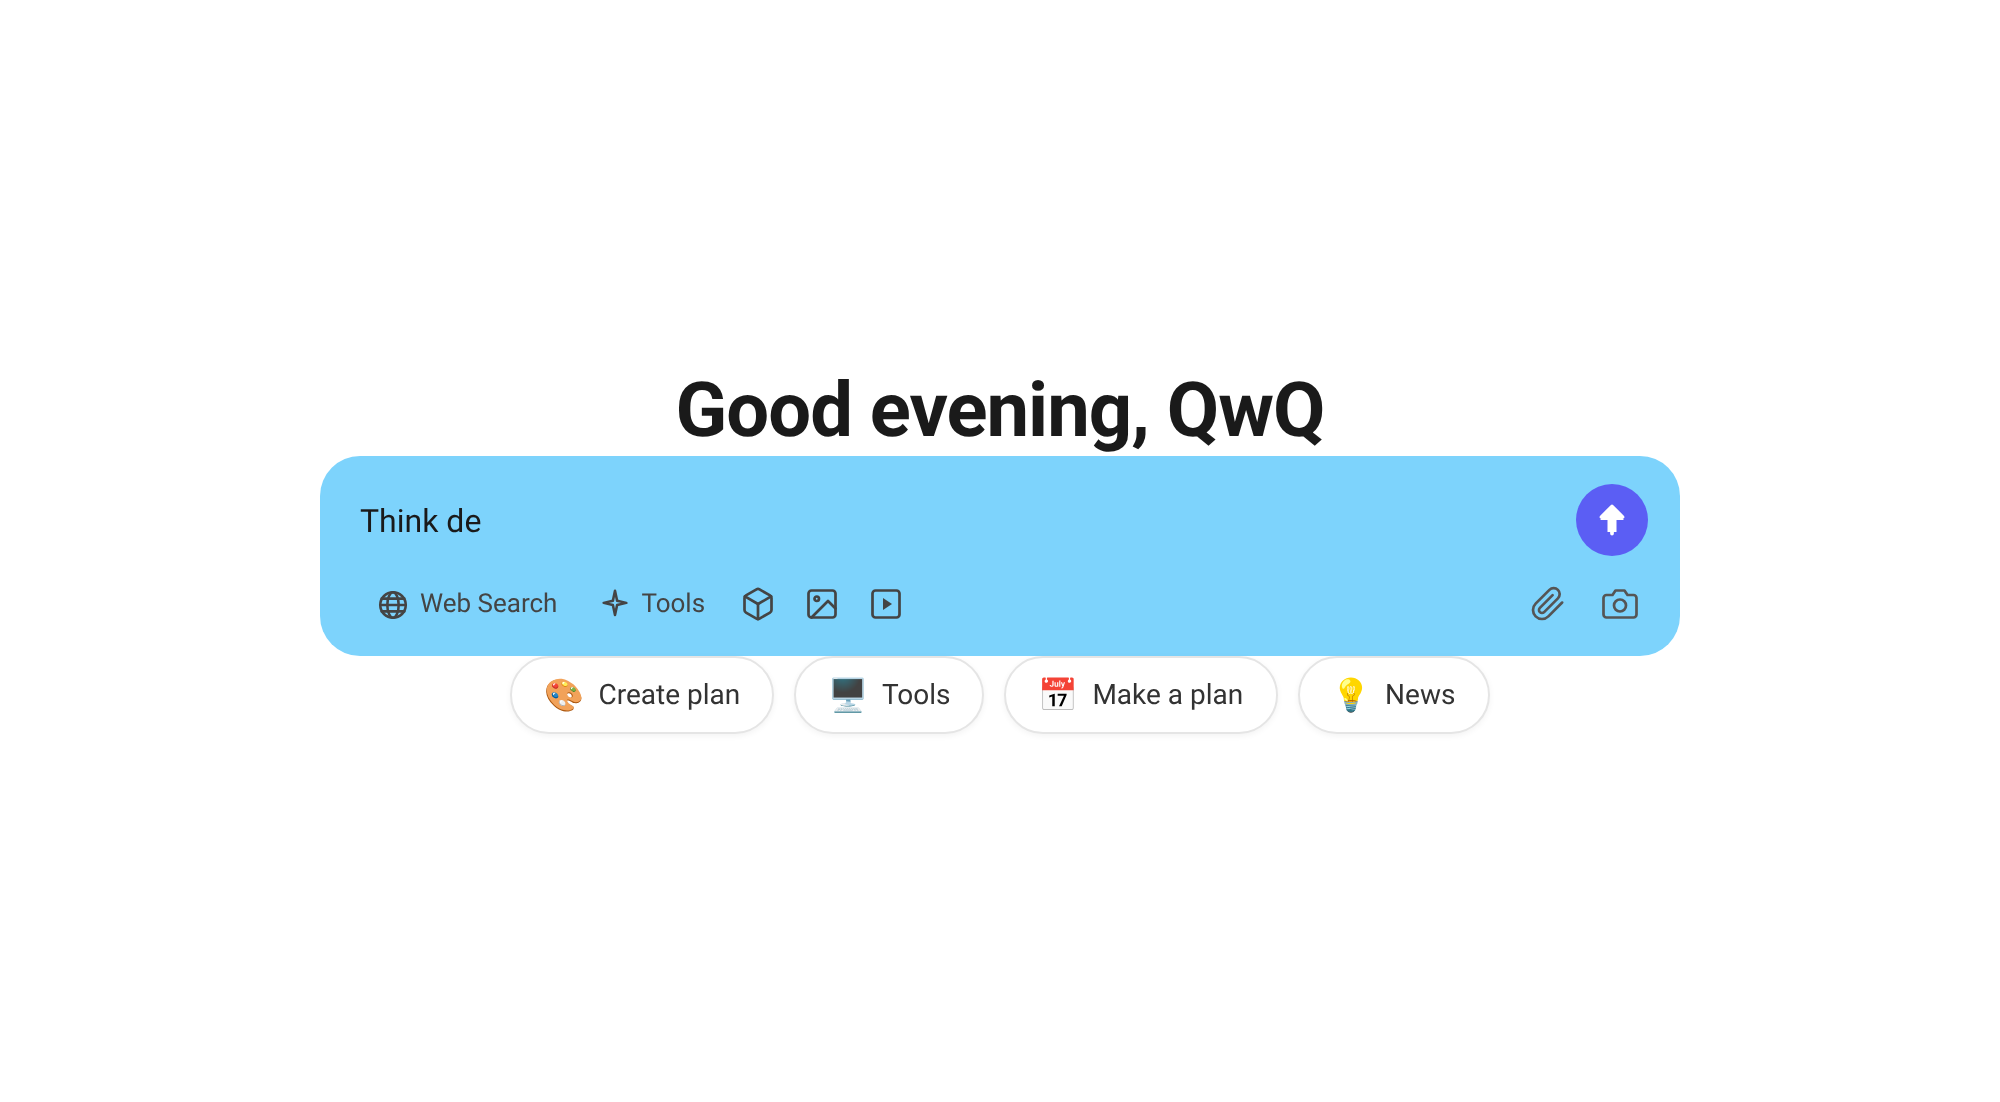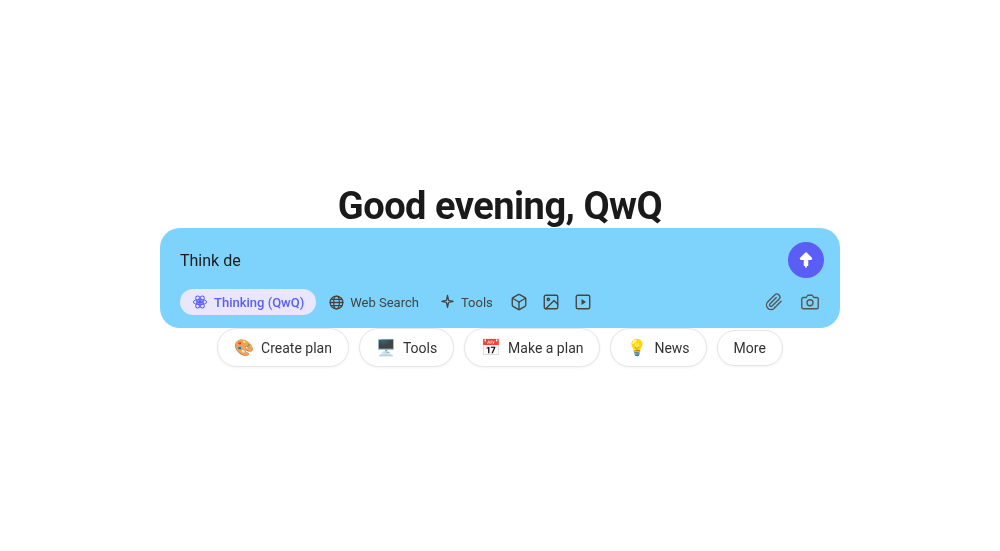--- a/index.html
+++ b/index.html
@@ -201,30 +201,20 @@
         <svg viewBox="0 0 24 24">
           <path d="M12 4l0 0-8 8h5v8h6v-8h5z" transform="rotate(0,12,12)"></path>
           <path d="M12 3 L12 21 M5 10 L12 3 L19 10" stroke="white" stroke-width="2.5" fill="none" stroke-linecap="round" stroke-linejoin="round"></path>
         </svg>
       </button>
     </div>
 
     <div class="toolbar-row">
       <div class="toolbar-row-left">
 
-        <div class="thinking-badge">
-
-          <svg class="thinking-icon" viewBox="0 0 24 24" fill="none">
-            <circle cx="12" cy="12" r="3" fill="#5b5ef4"></circle>
-            <ellipse cx="12" cy="12" rx="10" ry="4" stroke="#5b5ef4" stroke-width="1.5" fill="none"></ellipse>
-            <ellipse cx="12" cy="12" rx="10" ry="4" stroke="#5b5ef4" stroke-width="1.5" fill="none" transform="rotate(60,12,12)"></ellipse>
-            <ellipse cx="12" cy="12" rx="10" ry="4" stroke="#5b5ef4" stroke-width="1.5" fill="none" transform="rotate(120,12,12)"></ellipse>
-          </svg>
-          <span class="thinking-badge-label">Thinking (QwQ)</span>
-        </div>
 
         <button class="toolbar-btn">
           <svg viewBox="0 0 24 24" fill="none" stroke="#444" stroke-width="1.8" stroke-linecap="round" stroke-linejoin="round">
             <circle cx="12" cy="12" r="9"></circle>
             <ellipse cx="12" cy="12" rx="4" ry="9"></ellipse>
             <line x1="3" y1="12" x2="21" y2="12"></line>
             <line x1="4" y1="7.5" x2="20" y2="7.5"></line>
             <line x1="4" y1="16.5" x2="20" y2="16.5"></line>
           </svg>
           <span>Web Search</span>
@@ -295,19 +285,16 @@
     <button class="quick-action-btn">
       <span class="quick-action-emoji">📅</span>
       <span>Make a plan</span>
     </button>
 
     <button class="quick-action-btn">
       <span class="quick-action-emoji">💡</span>
       <span>News</span>
     </button>
 
-    <button class="quick-action-btn">
-      <span>More</span>
-    </button>
 
   </div>
 
 </div>
 
 </body></html>

